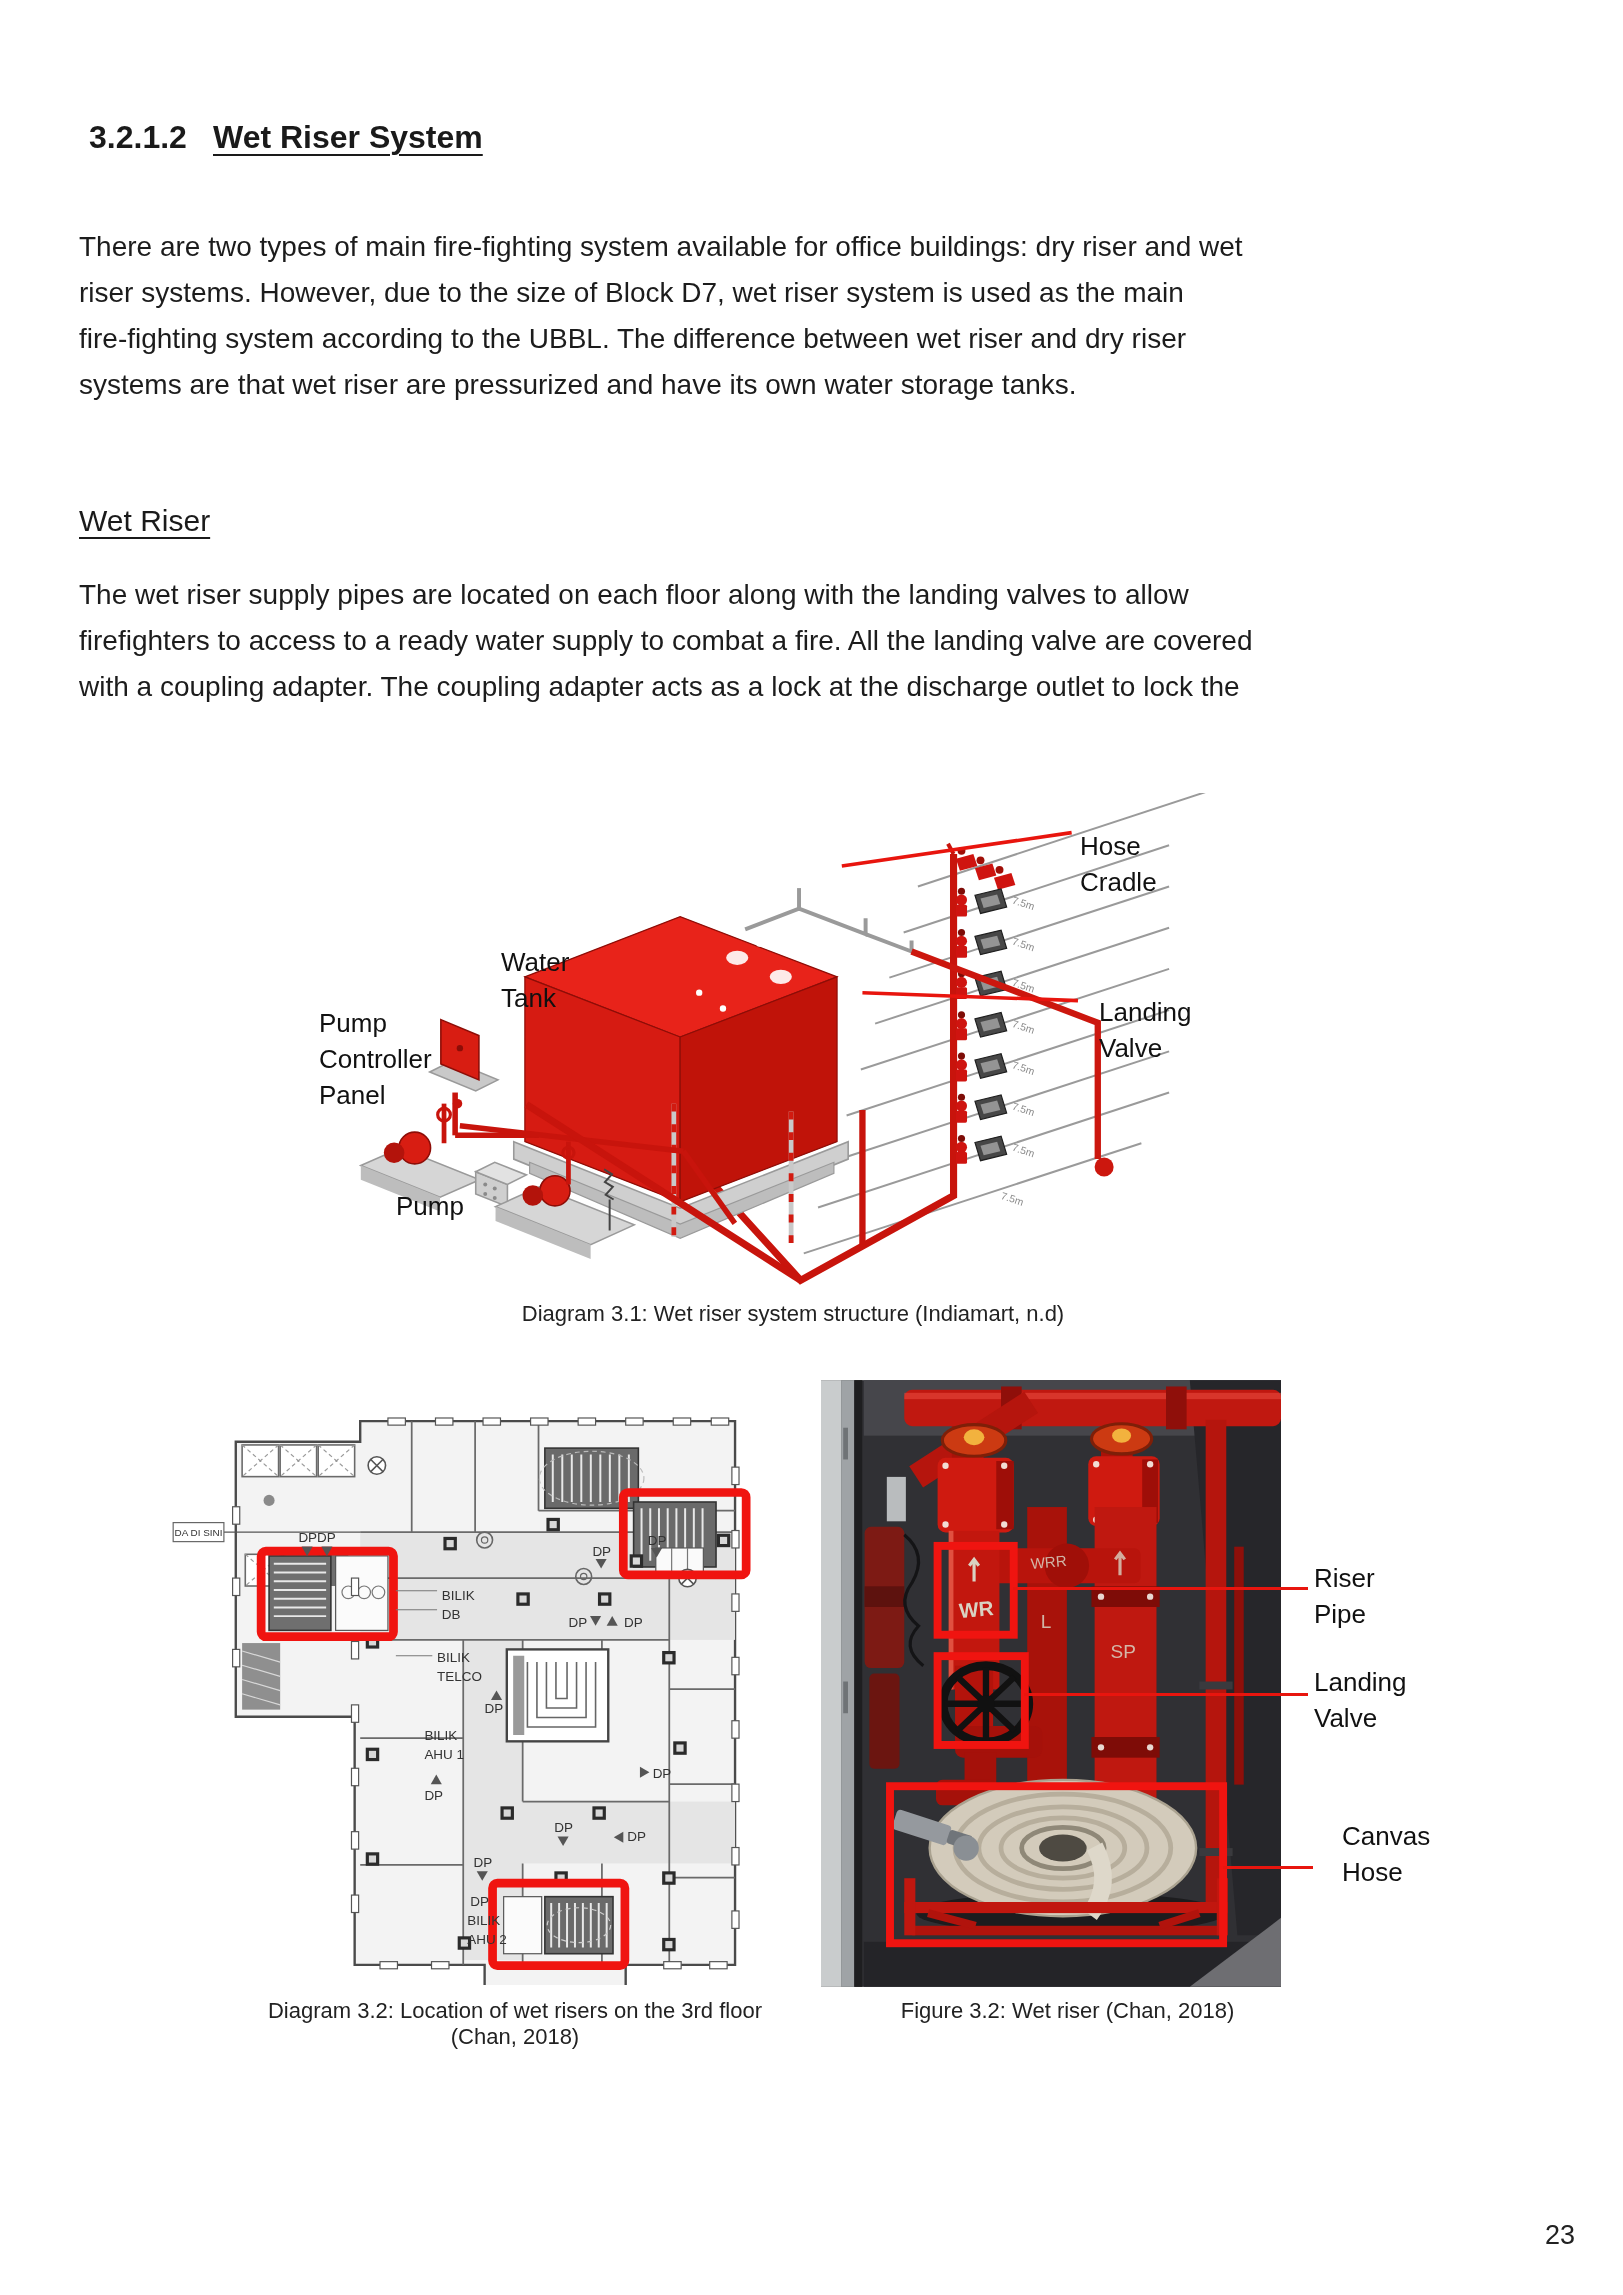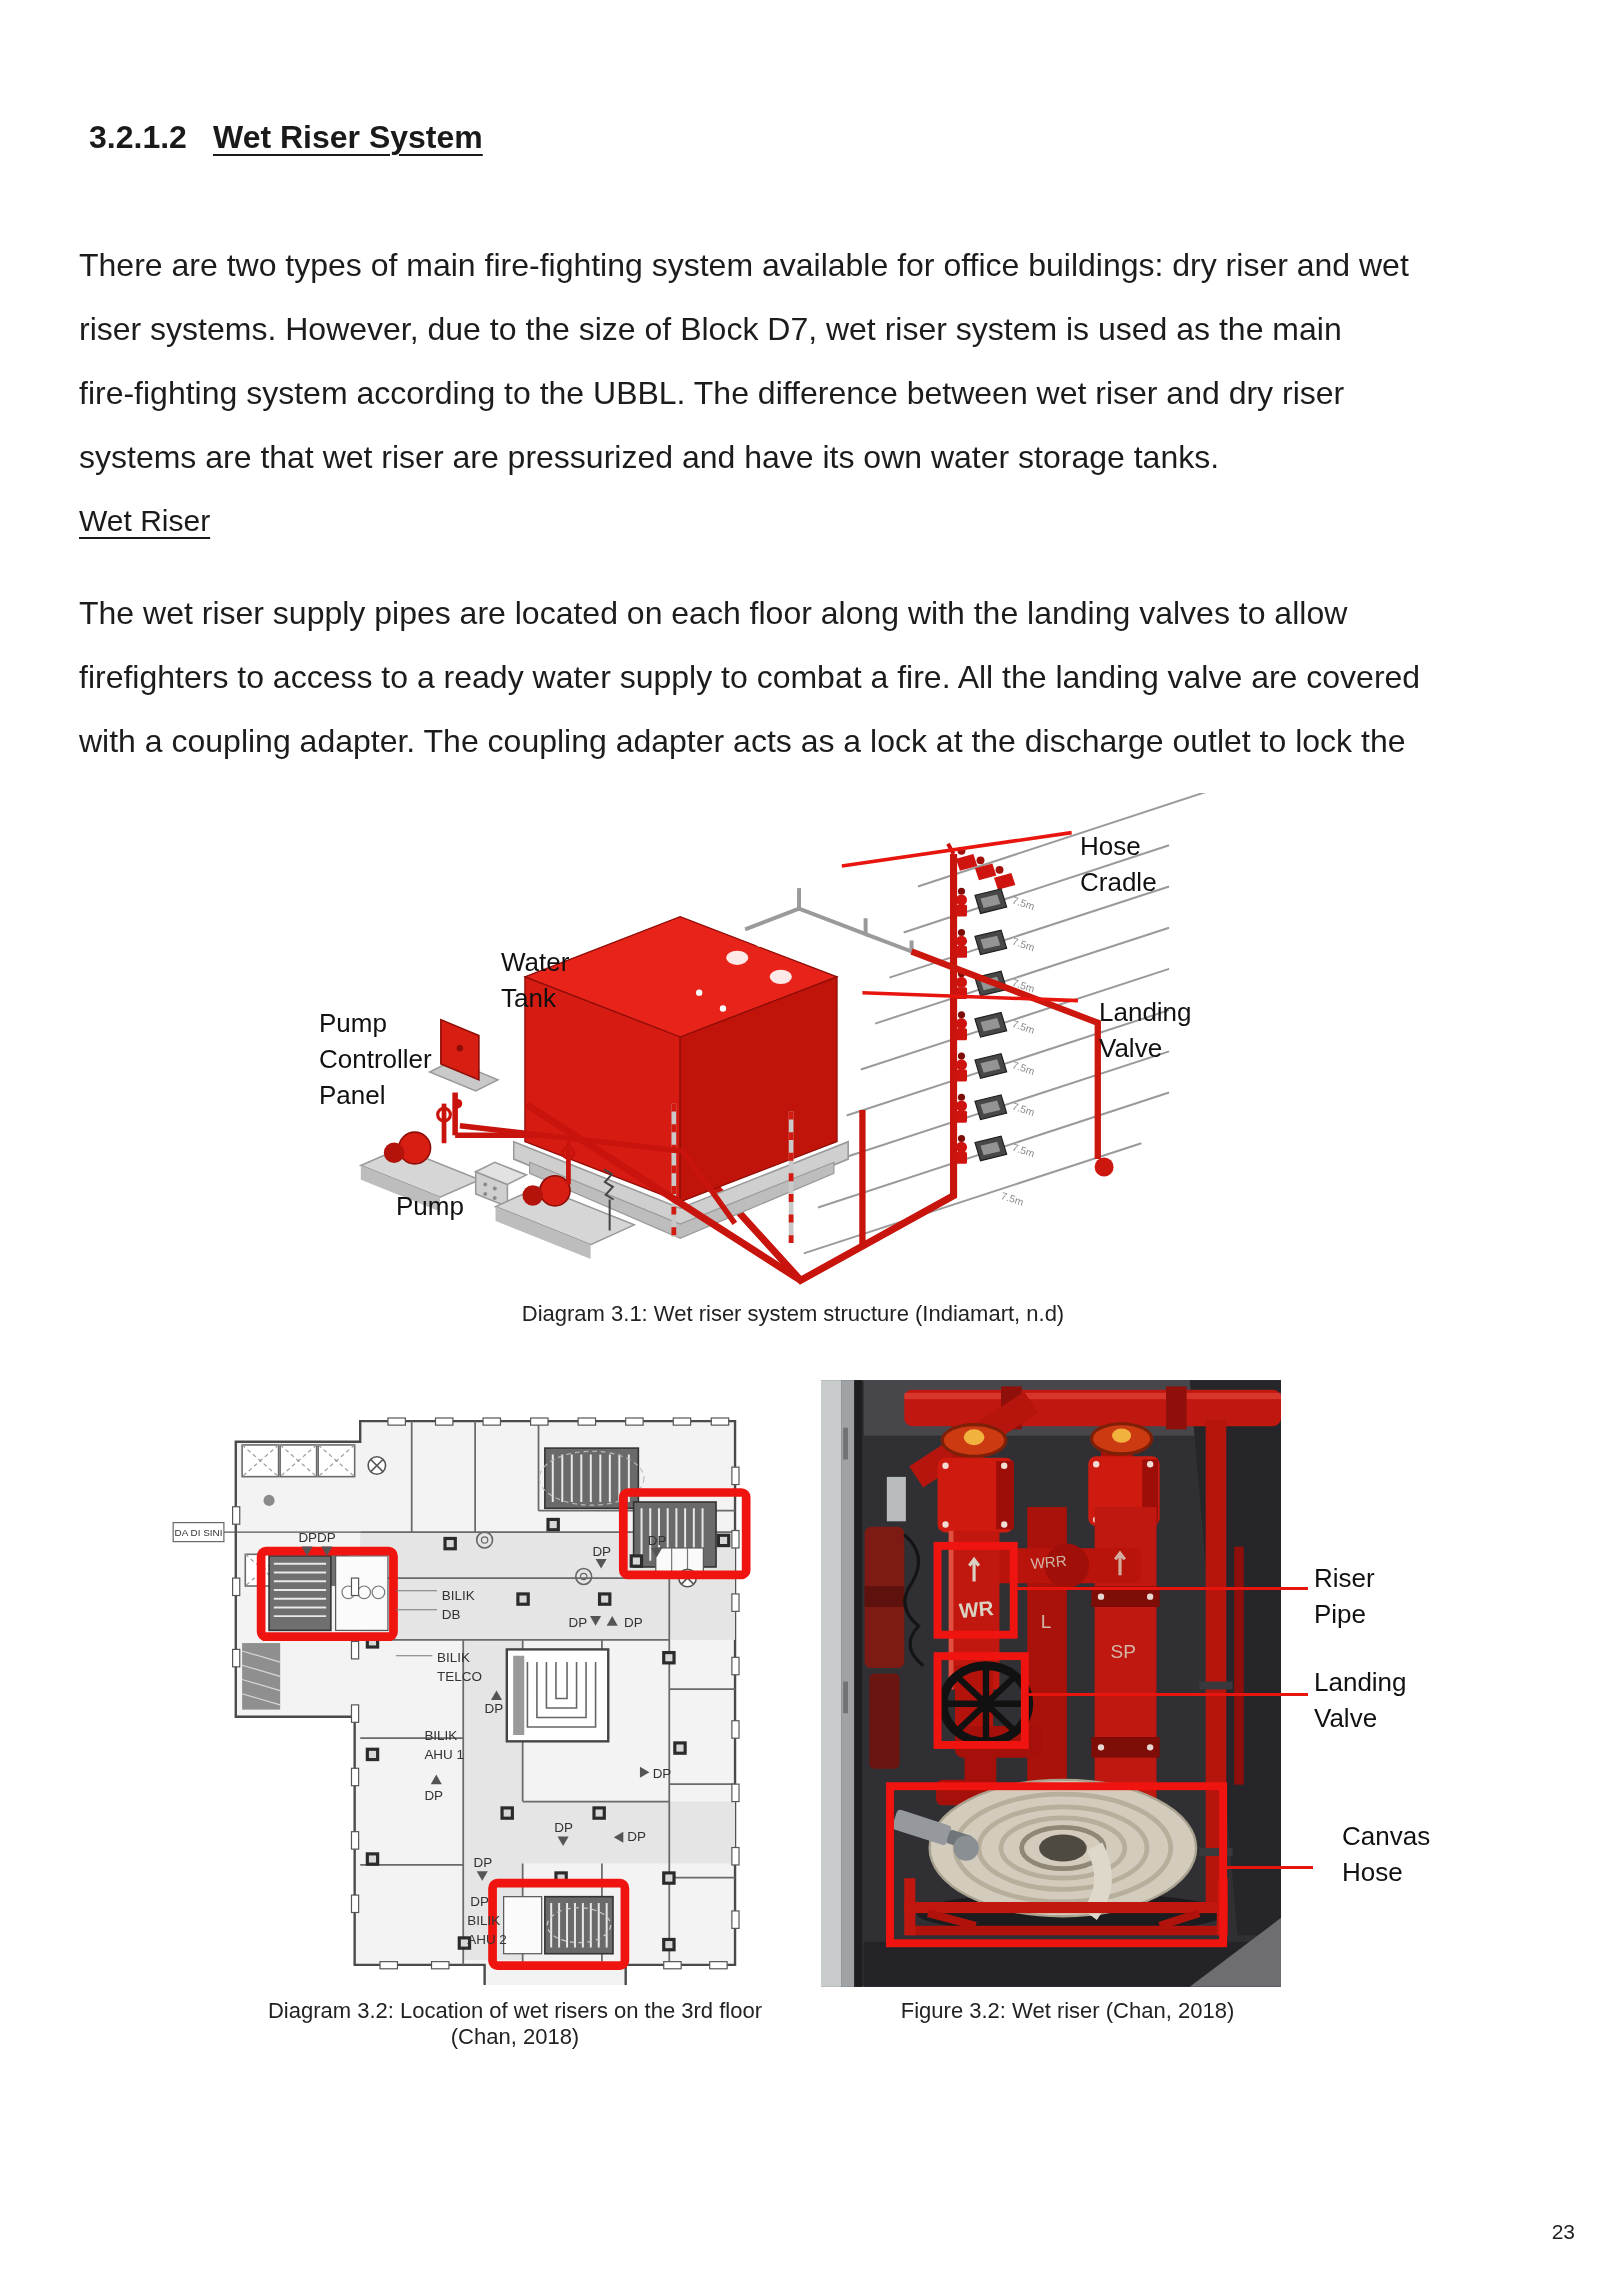--- a/index.html
+++ b/index.html
@@ -2,25 +2,25 @@
 <html style="font-size:12.7px"><head>
 <meta charset="utf-8">
 <style>
   html,body{margin:0;padding:0;background:#ffffff;}
   .page{position:relative;width:1624px;height:2295px;background:#ffffff;overflow:hidden;
         font-family:"Liberation Sans", sans-serif;color:#1a1a1a;border-radius:6px;}
   .abs{position:absolute;}
   .h1{font-size:32px;font-weight:bold;white-space:nowrap;}
   .h1 .num{display:inline-block;width:124px;}
   .h1 .title{text-decoration:underline;text-decoration-thickness:2.4px;text-underline-offset:5.6px;}
-  .body-line{font-size:32px;line-height:46px;white-space:nowrap;color:#1c1c1c;margin-top:18px;}
+  .body-line{font-size:28px;line-height:46px;white-space:nowrap;color:#1c1c1c;}
   .sub{font-size:30px;font-weight:normal;text-decoration:underline;text-decoration-thickness:2.4px;text-underline-offset:5.6px;}
   .dlabel{font-size:26px;line-height:36px;color:#111;}
   .cap{font-size:22px;color:#222;text-align:center;}
-  .pagenum{font-size:21px;color:#222;margin-left:12px;}
+  .pagenum{font-size:27px;color:#222;margin-left:12px;}
   .leader{position:absolute;height:3.2px;background:#e8150e;}
   svg{display:block;}
   svg text{font-family:"Liberation Sans", sans-serif;}
 </style>
 </head>
 <body>
 
 <div class="page">
 
   <div class="abs h1" style="left:89px;top:119px;">

